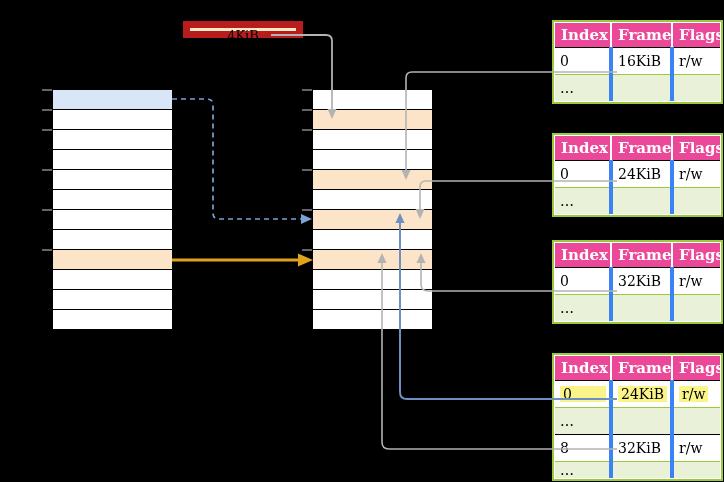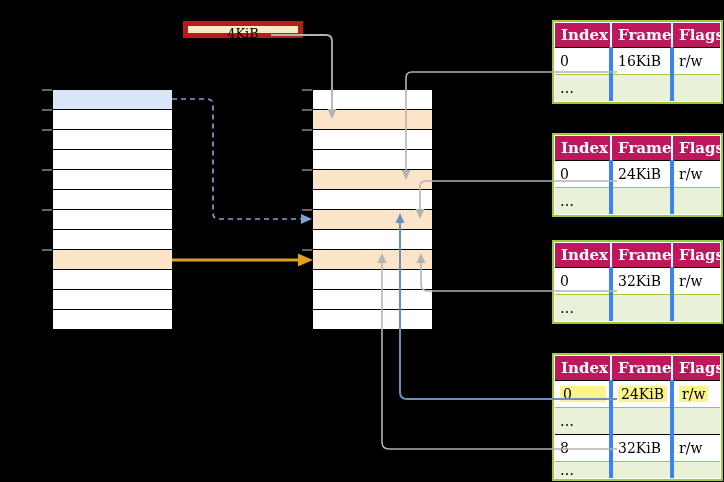--- a/index.html
+++ b/index.html
@@ -22,35 +22,35 @@
   }
   .memcol .cell.c-blue   { background:#d9e6f8; }
   .memcol .cell.c-orange { background:#fce4c8; }
   #left-col  { left:53px; }
   #mid-col   { left:313px; }
 
   
   .size-label {
     position:absolute; left:183px; top:21px;
     width:120px; height:17px; box-sizing:border-box;
-    background:#fbe9c6; border:5px solid #b91c1c;
+    background:#fbe9c6; border:7px solid #b91c1c;
     font-size:13px; line-height:15px; text-align:center; color:#000;
   }
 
   
   .ptable {
     position:absolute; left:552px; width:171px; box-sizing:border-box;
     border:2px solid #9aca3b; background:#fff; padding:1px;
   }
   .ptable table {
     border-collapse:collapse; width:100%; table-layout:fixed;
     font-family:"DejaVu Serif", serif;
   }
   .ptable th {
-    background:#be185d; color:#fff; font-weight:bold; font-size:15px;
+    background:#ec4899; color:#fff; font-weight:bold; font-size:15px;
     height:24px; text-align:left; padding:0 0 0 6px;
     border-left:2px solid #fff; overflow:hidden; white-space:nowrap;
   }
   .ptable th:first-child { border-left:none; }
   .ptable td {
     font-size:14px; color:#000; background:#fff;
     height:26px; padding:0 0 0 5px;
     border-left:4px solid #3b82f6; border-top:1px solid #000;
     overflow:hidden; white-space:nowrap;
   }

